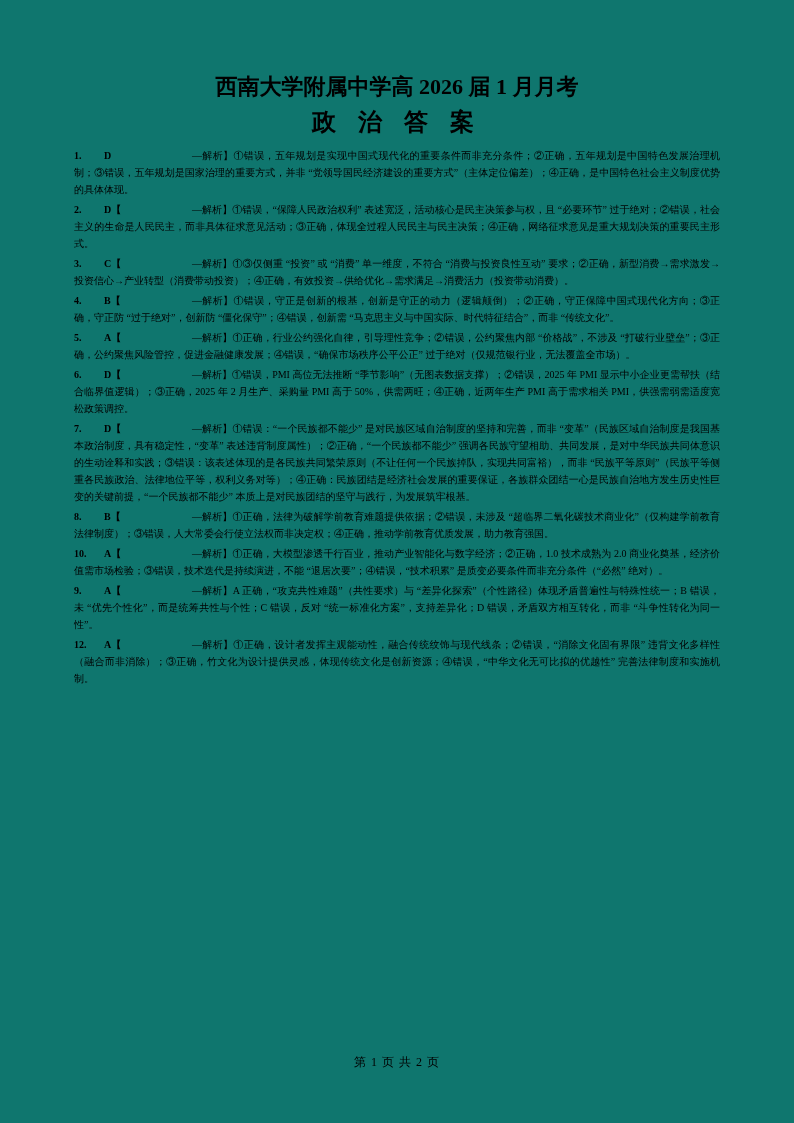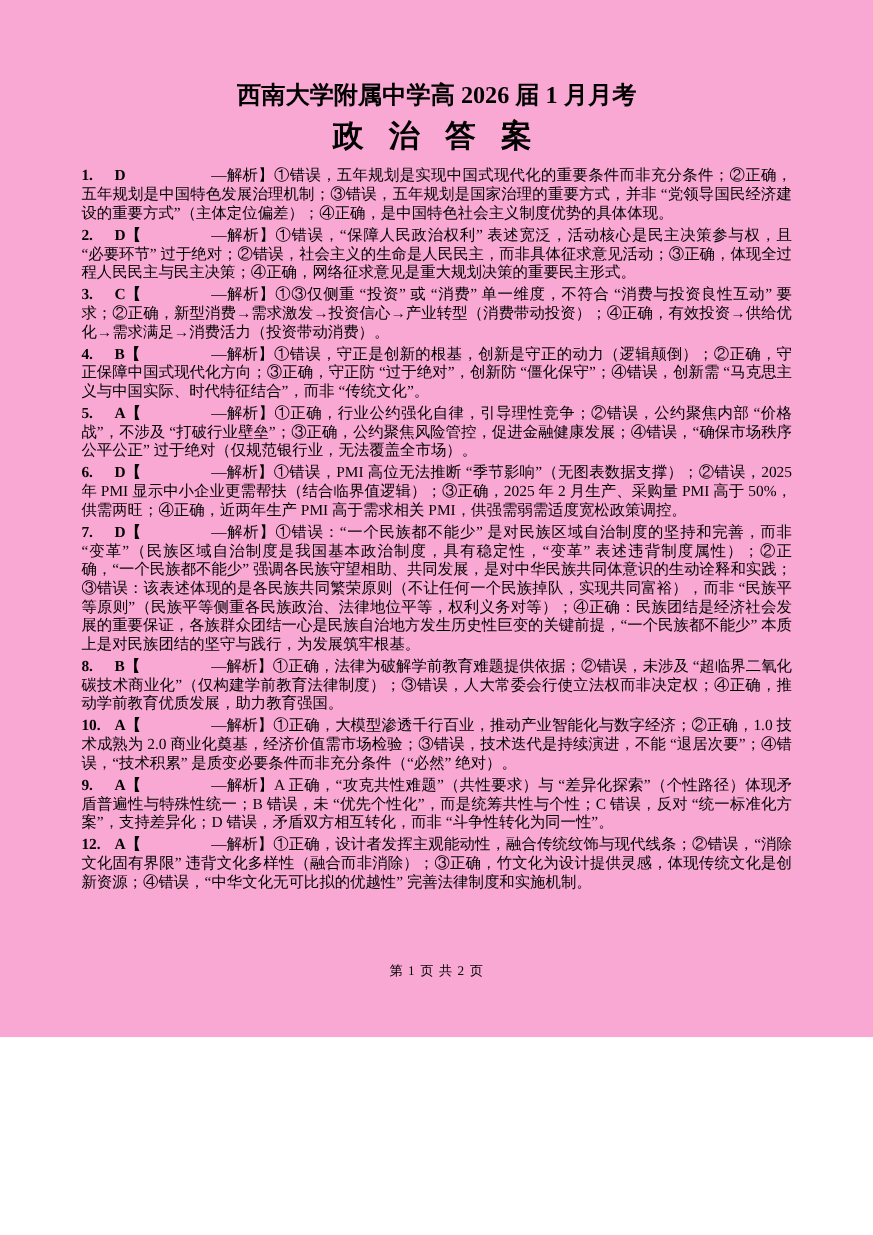--- a/index.html
+++ b/index.html
@@ -5,47 +5,47 @@
   html, body {
     margin: 0;
     padding: 0;
     background: #ffffff;
     font-family: "Liberation Serif", "DejaVu Serif", serif;
     color: #000000;
   }
   .page {
     position: relative;
     width: 794px;
-    height: 943px;
+    height: 1123px;
     margin: 0 auto;
-    background: #f9a8d4;
+    background: #0f766e;
     box-sizing: border-box;
     padding: 74px 74px 0 74px;
     overflow: hidden;
   }
   .doc-title {
     text-align: center;
     font-size: 22px;
     font-weight: bold;
     margin: 0 0 8px 0;
     line-height: 1.2;
   }
   .doc-subtitle {
     text-align: center;
-    font-size: 28px;
+    font-size: 24px;
     font-weight: bold;
     letter-spacing: 8px;
     margin: 0 0 10px 0;
     line-height: 1.2;
   }
   .answers {
     width: 100%;
   }
   .item {
-    font-size: 14px;
+    font-size: 10px;
     line-height: 17px;
     text-align: justify;
     text-justify: inter-ideograph;
     margin: 0 0 3px 0;
     word-break: break-all;
   }
   .item .num {
     display: inline-block;
     width: 30px;
     font-weight: bold;

